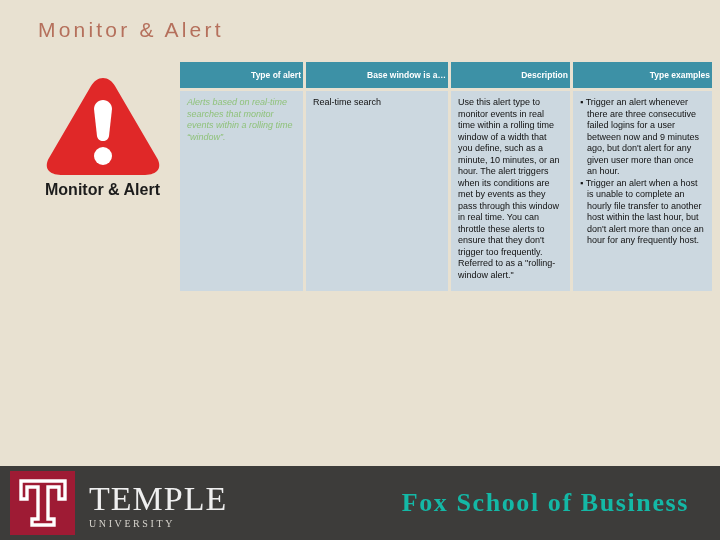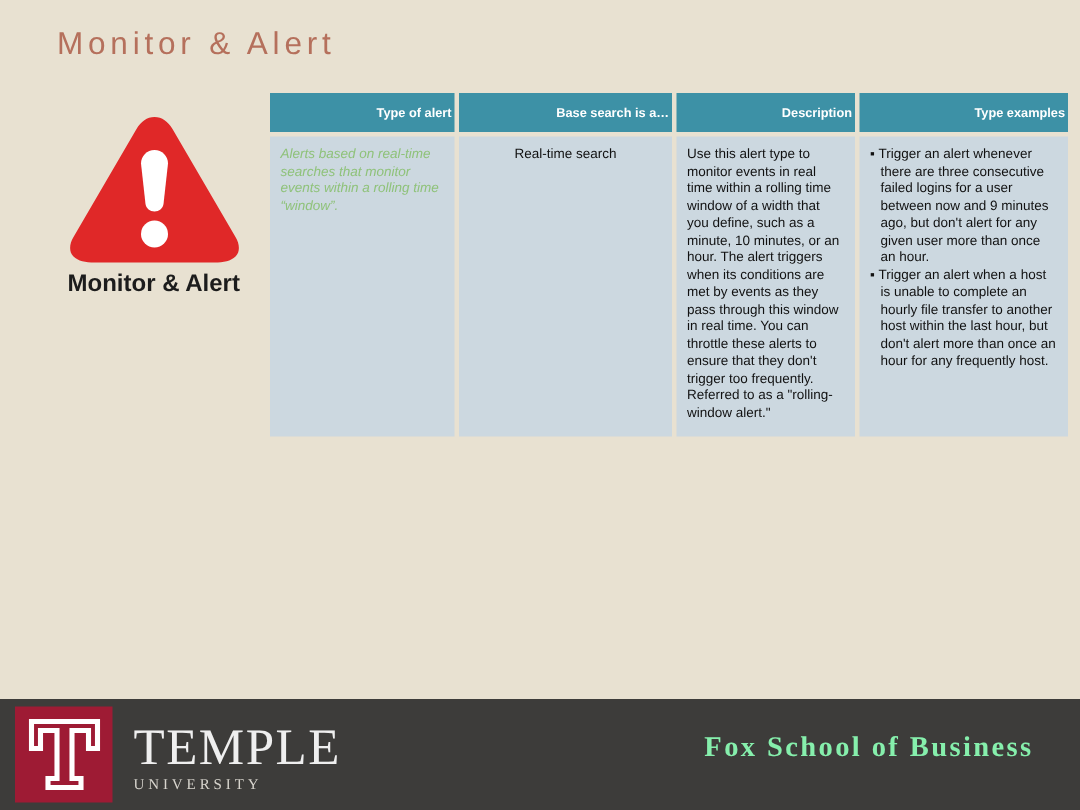--- a/index.html
+++ b/index.html
@@ -74,21 +74,21 @@
   .alert-table td {
     background: #ccd8e0;
     color: #111111;
     font-size: 9px;
     line-height: 1.28;
     vertical-align: top;
     padding: 6px 7px 10px 7px;
     border: 0;
   }
   .col-1 { width: 119px; }
-  .col-2 { width: 138px; text-align: center; }
+  .col-2 { width: 138px; }
   .col-3 { width: 115px; }
   .col-4 { width: 135px; }
 
   .cell-link {
     color: #8fc27a;
     font-style: italic;
   }
   .examples-list {
     margin: 0;
     padding: 0;
@@ -145,23 +145,23 @@
     color: #d7d4cd;
     letter-spacing: 2.6px;
     line-height: 1;
     margin-top: 3px;
   }
   .fox-text {
     position: absolute;
     right: 31px;
     top: 22px;
     font-family: "Liberation Serif", serif;
-    font-size: 19px;
+    font-size: 26px;
     font-weight: bold;
-    color: #86efac;
+    color: #14b8a6;
     letter-spacing: 1.6px;
     white-space: nowrap;
   }
 </style>
 </head>
 <body>
 
 <div class="slide-title">Monitor &amp; Alert</div>
 
 <div class="illustration">
@@ -172,21 +172,21 @@
       <circle cx="60" cy="84" r="9" fill="#ffffff"></circle>
     </svg>
   </span>
   <div class="illus-caption">Monitor &amp; Alert</div>
 </div>
 
 <table class="alert-table">
   <thead>
     <tr>
       <th class="col-1">Type of alert</th>
-      <th class="col-2">Base search is a…</th>
+      <th class="col-2">Base window is a…</th>
       <th class="col-3">Description</th>
       <th class="col-4">Type examples</th>
     </tr>
   </thead>
   <tbody>
     <tr>
       <td class="col-1">
         <span class="cell-link">Alerts based on real-time searches that monitor events within a rolling time “window”.</span>
       </td>
       <td class="col-2">Real-time search</td>

